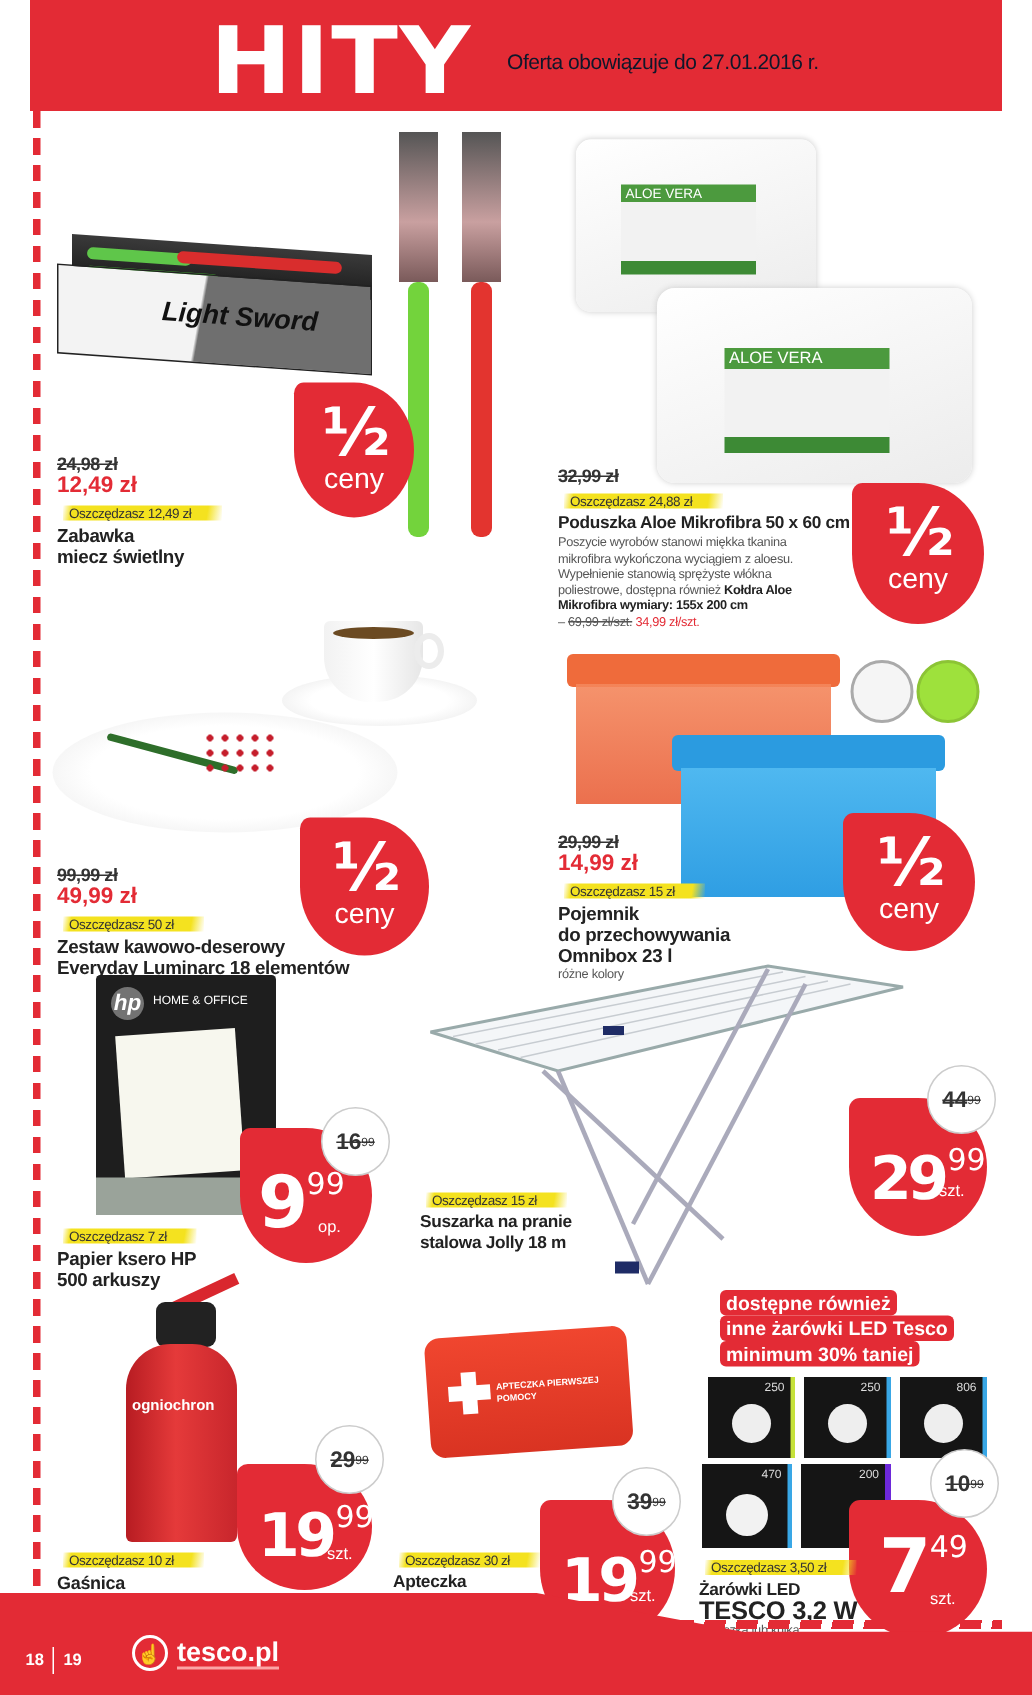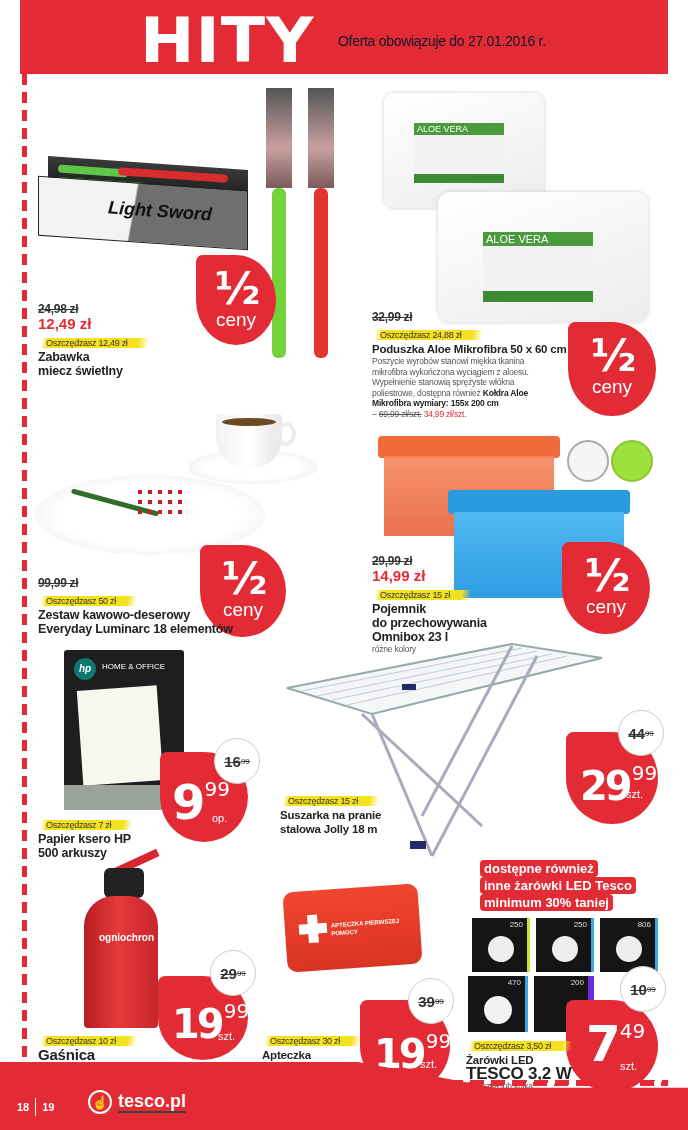--- a/index.html
+++ b/index.html
@@ -11,21 +11,21 @@
 #validity{left:338px;top:33px;font-size:14px;color:#0f172a;letter-spacing:-0.3px}
 
 #left-border{left:22px;top:74px;width:5px;height:990px;background:repeating-linear-gradient(180deg,#e32b35 0 11px,#fff 11px 18px)}
 
 #footer-red{left:0;top:1062px;width:688px;height:68px;background:#e32b35;clip-path:polygon(0 0,52% 0,72% 38%,100% 38%,100% 100%,0 100%)}
 #dashes{left:278px;top:1080px;width:390px;height:6px;background:repeating-linear-gradient(100deg,#e32b35 0 14px,transparent 14px 21px)}
 #pages{left:17px;top:1098px;font-size:11px;color:#fff;font-weight:bold;display:flex;gap:6px;align-items:center}
 #pages .sep{width:1px;height:18px;background:#fff}
 #tesco-link{left:88px;top:1090px;display:flex;align-items:center;gap:6px;color:#fff;font-weight:bold;font-size:18px}
 #tesco-link .hand{width:24px;height:24px;border:2px solid #fff;border-radius:50%;display:flex;align-items:center;justify-content:center;font-size:13px}
-#tesco-link span.txt{border-bottom:2px solid #404040;line-height:20px}
+#tesco-link span.txt{border-bottom:2px solid #fca5a5;line-height:20px}
 
 .old{font-size:12px;color:#333;text-decoration:line-through;letter-spacing:-0.3px;font-weight:bold}
 .new{font-size:15px;color:#e32b35;font-weight:bold;line-height:16px}
 .save{display:inline-block;font-size:9px;background:linear-gradient(100deg,transparent 0,#f4e21f 6%,#f4e21f 90%,transparent 100%);padding:0 20px 0 4px;color:#333;letter-spacing:-0.3px;margin:2px 4px}
 .pname{font-size:12.5px;font-weight:bold;line-height:14px;color:#222;letter-spacing:-0.2px}
 .desc{font-size:8.5px;line-height:10.5px;color:#555;letter-spacing:-0.2px}
 .desc b{color:#222}
 
 .drop{position:absolute;background:#e32b35;border-radius:50% 50% 50% 50%/50% 50% 50% 50%;border-top-left-radius:8%;color:#fff;text-align:center}
 .half .frac{font-size:44px;font-weight:bold;line-height:44px;font-family:"DejaVu Sans",sans-serif;letter-spacing:-3px}
@@ -111,20 +111,21 @@
   <div style="position:absolute;left:0;top:0;width:230px;height:80px;border-radius:50%;background:radial-gradient(ellipse,#fff 55%,#e6e6e6)"></div>
   <div style="position:absolute;left:35px;top:25px;width:90px;height:5px;background:#2e6e2a;transform:rotate(15deg);border-radius:3px"></div>
   <div style="position:absolute;left:100px;top:12px;width:50px;height:30px;background:radial-gradient(circle,#c51e2c 30%,transparent 32%) 0 0/10px 10px"></div>
 </div>
 <div class="drop half" style="left:200px;top:545px;width:86px;height:92px;padding-top:12px">
   <div class="frac">½</div>
   <div class="ceny">ceny</div>
 </div>
 <div class="abs" style="left:38px;top:576px">
   <div class="old">99,99 zł</div>
+  <div class="new">49,99 zł</div>
   <div class="save">Oszczędzasz 50 zł</div>
   <div class="pname">Zestaw kawowo-deserowy</div>
   <div class="pname">Everyday Luminarc 18 elementów</div>
 </div>
 
 <div class="img" style="left:378px;top:436px;width:182px;height:100px">
   <div style="position:absolute;left:0;top:0;width:182px;height:22px;background:#ef6b3b;border-radius:4px"></div>
   <div style="position:absolute;left:6px;top:20px;width:170px;height:80px;background:linear-gradient(180deg,#f4875c,#e9603a);opacity:.9"></div>
 </div>
 <div class="img" style="left:448px;top:490px;width:182px;height:110px">
@@ -141,21 +142,21 @@
   <div class="old">29,99 zł</div>
   <div class="new">14,99 zł</div>
   <div class="save">Oszczędzasz 15 zł</div>
   <div class="pname">Pojemnik</div>
   <div class="pname">do przechowywania</div>
   <div class="pname">Omnibox 23 l</div>
   <div class="desc">różne kolory</div>
 </div>
 
 <div class="img" style="left:64px;top:650px;width:120px;height:160px;background:#1e1e1e;border-radius:3px">
-  <div style="position:absolute;left:10px;top:8px;width:22px;height:22px;border-radius:50%;background:#0f766e;color:#fff;font-size:10px;font-weight:bold;font-style:italic;text-align:center;line-height:22px">hp</div>
+  <div style="position:absolute;left:10px;top:8px;width:22px;height:22px;border-radius:50%;background:#737373;color:#fff;font-size:15px;font-weight:bold;font-style:italic;text-align:center;line-height:22px">hp</div>
   <div style="position:absolute;left:38px;top:12px;font-size:8px;color:#fff">HOME &amp; OFFICE</div>
   <div style="position:absolute;left:16px;top:38px;width:80px;height:95px;background:#f7f7ee;transform:rotate(-4deg)"></div>
   <div style="position:absolute;left:0;top:135px;width:120px;height:25px;background:#9aa39a"></div>
 </div>
 <div class="drop" style="left:160px;top:752px;width:88px;height:90px"></div>
 <div class="oldcircle" style="left:214px;top:738px">
     <span>16</span>
     <sup>99</sup>
   </div>
 <div class="abs pricebig" style="left:172px;top:778px;color:#fff">
@@ -197,35 +198,35 @@
 <div class="abs" style="left:280px;top:790px">
   <div class="save">Oszczędzasz 15 zł</div>
   <div class="pname" style="font-size:11.5px">Suszarka na pranie</div>
   <div class="pname" style="font-size:11.5px">stalowa Jolly 18 m</div>
 </div>
 
 <div class="img" style="left:84px;top:858px;width:80px;height:170px">
   <div style="position:absolute;left:30px;top:0;width:46px;height:8px;background:#d9272e;transform:rotate(-25deg)"></div>
   <div style="position:absolute;left:20px;top:10px;width:40px;height:30px;background:#222;border-radius:6px"></div>
   <div style="position:absolute;left:0;top:38px;width:74px;height:132px;background:linear-gradient(90deg,#b71c22,#e53a3a 45%,#c8262c);border-radius:30px 30px 4px 4px"></div>
-  <div style="position:absolute;left:4px;top:74px;width:66px;font-size:10px;color:#fff;font-weight:bold;text-align:right">ogniochron</div>
+  <div style="position:absolute;left:4px;top:74px;width:66px;font-size:10px;color:#fff;font-weight:bold;text-align:left">ogniochron</div>
 </div>
 <div class="drop" style="left:158px;top:976px;width:90px;height:84px"></div>
 <div class="oldcircle" style="left:210px;top:950px">
     <span>29</span>
     <sup>99</sup>
   </div>
 <div class="abs pricebig" style="left:172px;top:1000px;color:#fff">
   <span class="int" style="font-size:40px">19</span>
     <span class="dec">99</span>
 </div>
 <div class="unit" style="left:218px;top:1030px">szt.</div>
 <div class="abs" style="left:38px;top:1030px">
   <div class="save">Oszczędzasz 10 zł</div>
-  <div class="pname" style="font-size:15px">Gaśnica</div>
+  <div class="pname" style="font-size:12px">Gaśnica</div>
   <div class="pname" style="font-size:11.5px">samochodowa BC 1 kg</div>
 </div>
 
 <div class="img" style="left:285px;top:888px;width:135px;height:80px;background:linear-gradient(180deg,#f0462f,#d93322);border-radius:10px;transform:rotate(-4deg)">
   <div style="position:absolute;left:14px;top:24px;width:28px;height:28px;background:
     linear-gradient(#fff,#fff) center/10px 28px no-repeat,linear-gradient(#fff,#fff) center/28px 10px no-repeat"></div>
   <div style="position:absolute;left:46px;top:32px;width:80px;font-size:6px;color:#fff;font-weight:bold;line-height:8px">APTECZKA PIERWSZEJ POMOCY</div>
 </div>
 <div class="drop" style="left:360px;top:1000px;width:90px;height:92px"></div>
 <div class="oldcircle" style="left:408px;top:978px">
@@ -257,21 +258,21 @@
     <div style="position:absolute;left:16px;top:18px;width:26px;height:26px;border-radius:50%;background:#eee"></div>
   </div>
 <div class="img" style="left:600px;top:918px;width:58px;height:54px;background:#151515;border-right:3px solid #39a7e6">
     <div style="position:absolute;right:4px;top:2px;font-size:8px;color:#ddd">806</div>
     <div style="position:absolute;left:16px;top:18px;width:26px;height:26px;border-radius:50%;background:#eee"></div>
   </div>
 <div class="img" style="left:468px;top:976px;width:60px;height:56px;background:#151515;border-right:3px solid #39a7e6">
     <div style="position:absolute;right:4px;top:2px;font-size:8px;color:#ddd">470</div>
     <div style="position:absolute;left:16px;top:20px;width:28px;height:28px;border-radius:50%;background:#f2f2f2"></div>
   </div>
-<div class="img" style="left:534px;top:976px;width:60px;height:56px;background:#151515;border-right:6px solid #6d28d9">
+<div class="img" style="left:534px;top:976px;width:60px;height:56px;background:#151515;border-right:4px solid #6d28d9">
     <div style="position:absolute;right:4px;top:2px;font-size:8px;color:#ddd">200</div>
   </div>
 <div class="drop" style="left:566px;top:1000px;width:92px;height:92px"></div>
 <div class="oldcircle" style="left:620px;top:966px">
     <span>10</span>
     <sup>99</sup>
   </div>
 <div class="abs pricebig" style="left:586px;top:1020px;color:#fff">
   <span class="int" style="font-size:50px">7</span>
     <span class="dec">49</span>

